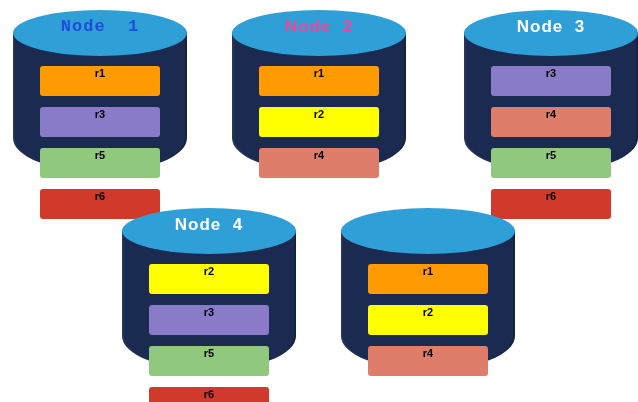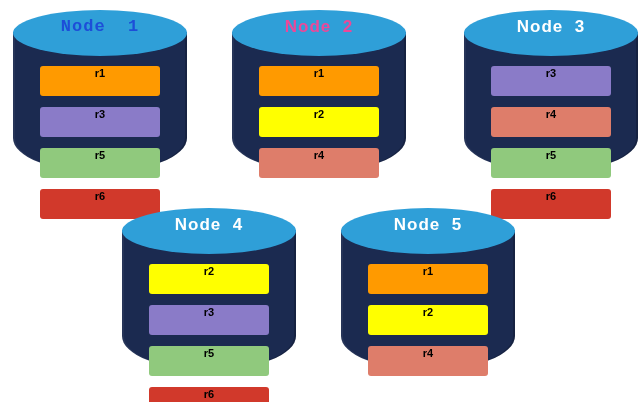--- a/index.html
+++ b/index.html
@@ -161,21 +161,20 @@
         <div class="replica" style="background: rgb(138, 123, 200); color: rgb(0, 0, 0);"><span>r3</span></div>
         <div class="replica" style="background: rgb(144, 201, 125); color: rgb(0, 0, 0);"><span>r5</span></div>
         <div class="replica" style="background: rgb(209, 57, 43); color: rgb(0, 0, 0);"><span>r6</span></div>
       </div>
   </div>
 
   <div class="node" id="node-5">
     <div class="node-body" style="background: rgb(27, 42, 80);"></div>
     <div class="node-rim"></div>
     <div class="node-top" style="background: rgb(47, 159, 216);"></div>
-    <div class="node-label" style="color: rgb(255, 255, 255);">Node  5</div>
     <div class="replica-list">
         <div class="replica" style="background: rgb(255, 154, 0); color: rgb(0, 0, 0);"><span>r1</span></div>
         <div class="replica" style="background: rgb(255, 255, 0); color: rgb(0, 0, 0);"><span>r2</span></div>
         <div class="replica" style="background: rgb(222, 125, 106); color: rgb(0, 0, 0);"><span>r4</span></div>
       </div>
   </div>
 
 </div>
 
 </body></html>

